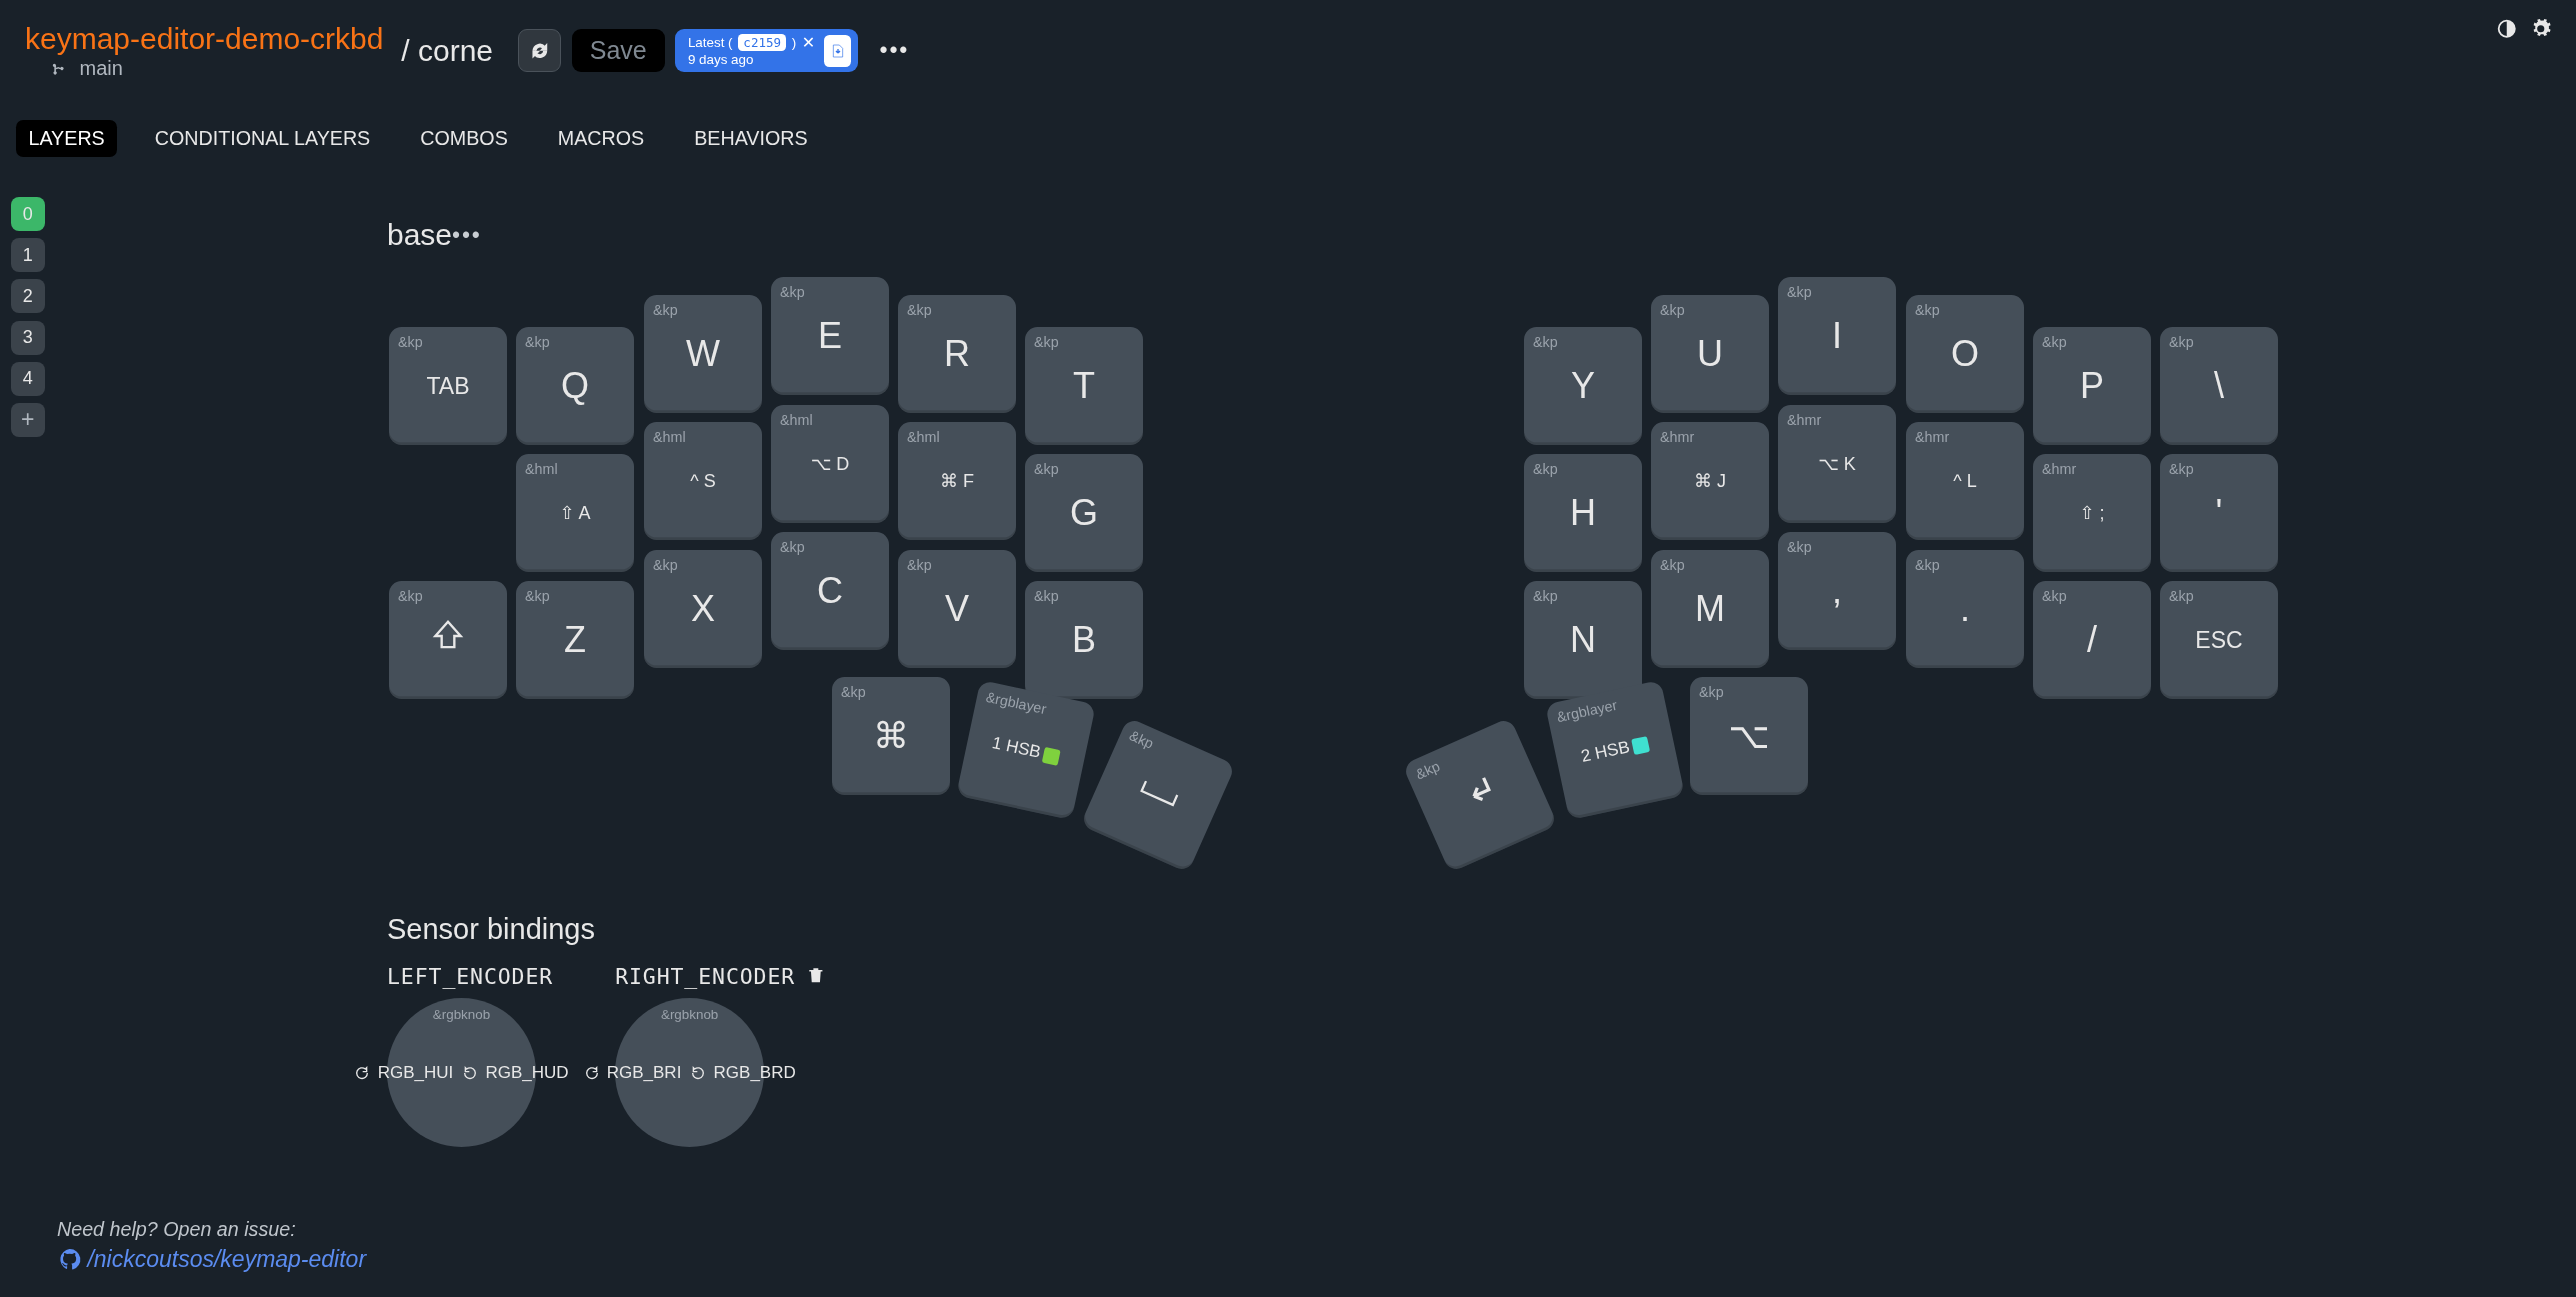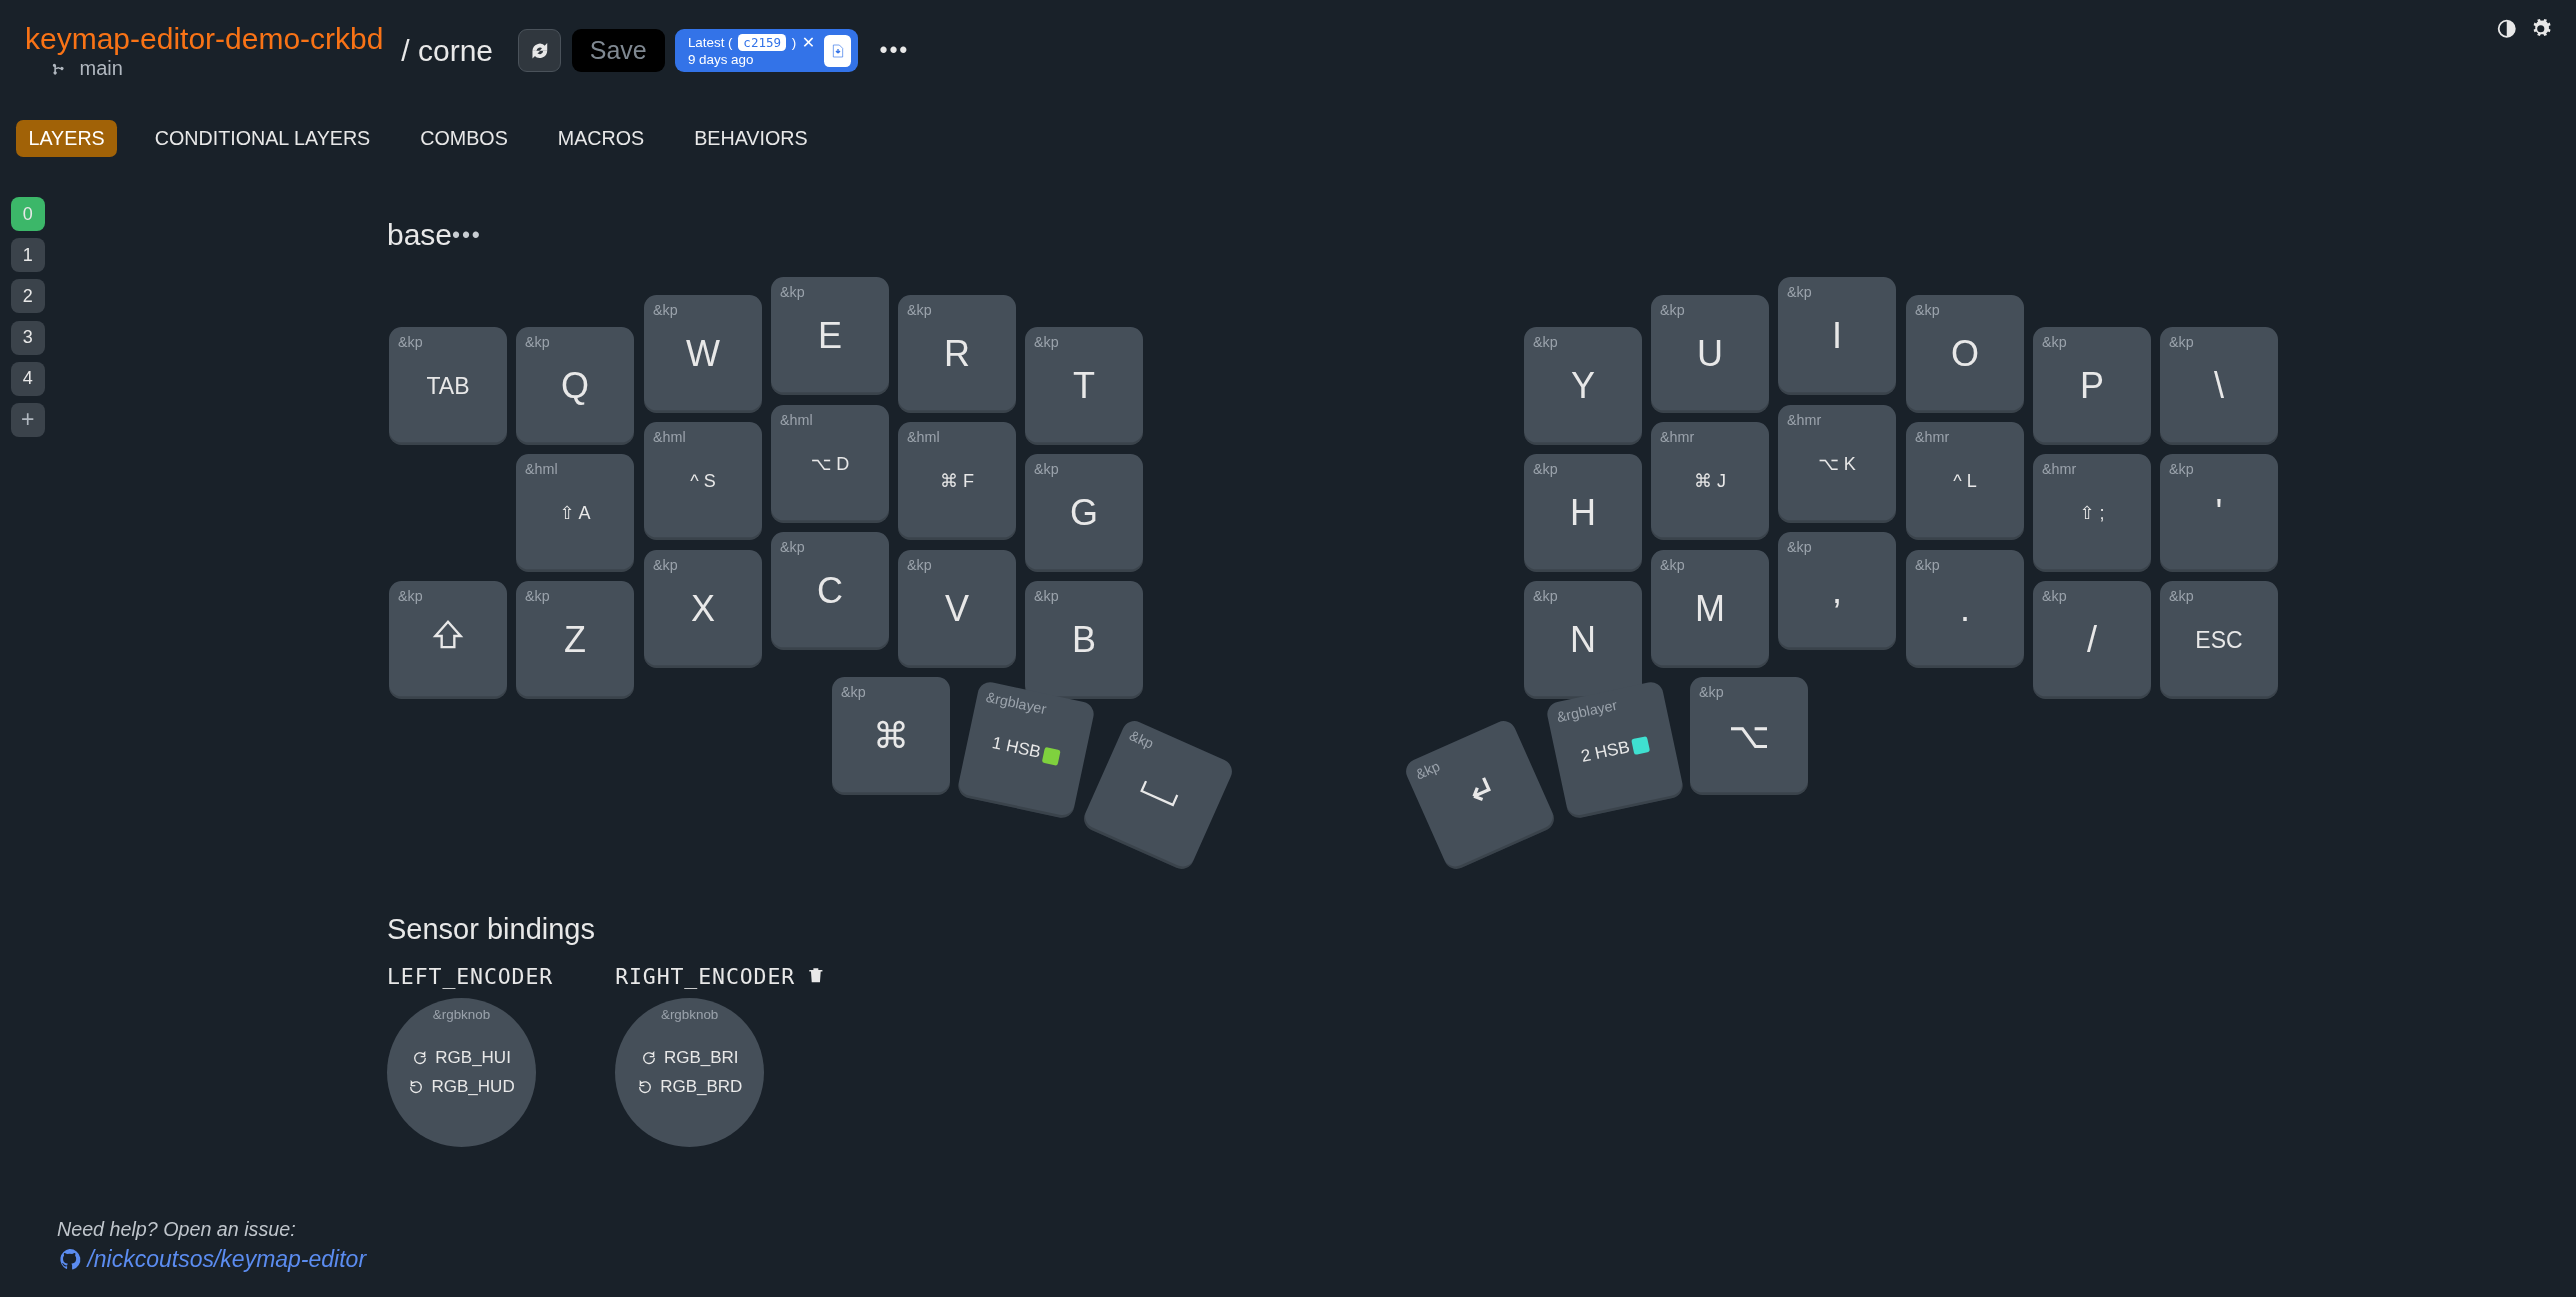--- a/index.html
+++ b/index.html
@@ -58,21 +58,21 @@
 .commit-top { display: flex; align-items: center; gap: 5.4px; }
 .close-x { font-size: 16px; cursor: pointer; }
 .download-chip { background: #fff; border-radius: 5.4px; width: 27px; height: 32px; display: flex; align-items: center; justify-content: center; }
 .download-chip svg { width: 16px; height: 16px; }
 .ellipsis-btn { font-size: 23px; color: #e8e8e8; cursor: pointer; margin-left: 10.7px; letter-spacing: 1.8px; }
 .top-right-icons { position: absolute; top: 18px; right: 25px; display: flex; gap: 12.5px; }
 .top-right-icons svg { width: 21.5px; height: 21.5px; cursor: pointer; }
 
 .tabs-row { display: flex; gap: 25px; padding: 29px 16px 16px 16px; align-items: center; }
 .tab-pill { font-size: 19.7px; color: #e8e8e8; padding: 7.2px 12.5px; border-radius: 7.2px; cursor: pointer; }
-.tab-pill.active { background: #a16207; color: #fff; }
+.tab-pill.active { background: #000000; color: #fff; }
 
 .layer-sidebar { position: absolute; left: 10.7px; top: 197px; display: flex; flex-direction: column; gap: 7.2px; }
 .layer-chip { width: 34px; height: 34px; background: #3b434b; color: #e8e8e8; border-radius: 8px; display: flex; align-items: center; justify-content: center; font-size: 18px; cursor: pointer; }
 .layer-chip.active { background: #3cb769; }
 .layer-chip.add { font-size: 23px; color: #b0b7bf; }
 
 .layer-title-row { position: absolute; left: 387px; top: 218px; display: flex; align-items: center; }
 .layer-title { font-size: 30px; font-weight: 400; }
 .layer-dots { font-size: 23px; color: #c8cdd2; cursor: pointer; letter-spacing: 1.8px; }
 
@@ -95,21 +95,21 @@
 
 .thumb { transform-origin: center center; }
 
 .sensor-section { position: absolute; left: 387px; top: 913px; }
 .sensor-title { font-size: 29px; margin-bottom: 18px; }
 .encoders-row { display: flex; gap: 62px; align-items: flex-end; }
 .encoder-block { display: flex; flex-direction: column; align-items: flex-start; gap: 9px; }
 .encoder-label-row { display: flex; align-items: center; gap: 10.7px; }
 .encoder-label { font-family: monospace; font-size: 21.5px; letter-spacing: 0.9px; }
 .trash-icon svg { width: 19.7px; height: 19.7px; cursor: pointer; }
-.knob { width: 149px; height: 149px; border-radius: 50%; background: #454f59; position: relative; display: flex; flex-direction: column; align-items: center; justify-content: center; gap: 9px; cursor: pointer;}
+.knob { width: 149px; height: 149px; border-radius: 50%; background: #454f59; position: relative; display: flex; flex-direction: row; align-items: center; justify-content: center; gap: 9px; cursor: pointer;}
 .knob .behave-arc { position: absolute; top: 9px; left: 50%; transform: translateX(-50%); font-size: 13.4px; color: #9ba3ac; }
 .knob-row { display: flex; align-items: center; gap: 7.2px; font-size: 17px; }
 .knob-row svg { width: 16px; height: 16px; }
 
 .footer { position: absolute; left: 25px; bottom: 25px; font-size: 19.7px; margin-left: 32px; }
 .footer .help-text { font-style: italic; color: #c0c6cc; margin-bottom: 5.4px; font-size: 19.7px;}
 .footer .gh-row { display: flex; align-items: center; gap: 5.4px; }
 .footer .gh-row a { color: #5b8cf0; text-decoration: none; font-style: italic; font-size: 23px;}
 .footer .gh-row svg { width: 25px; height: 25px; }
 

